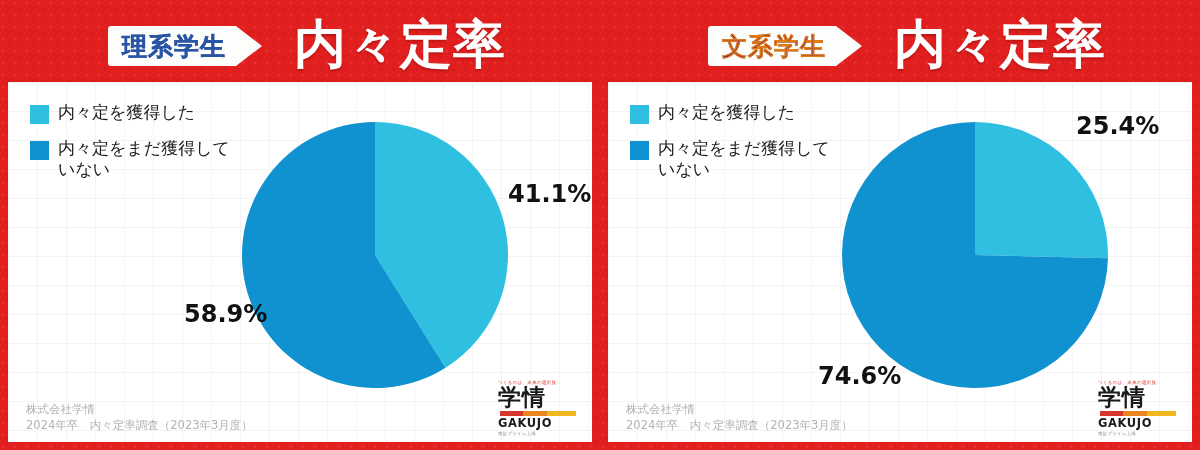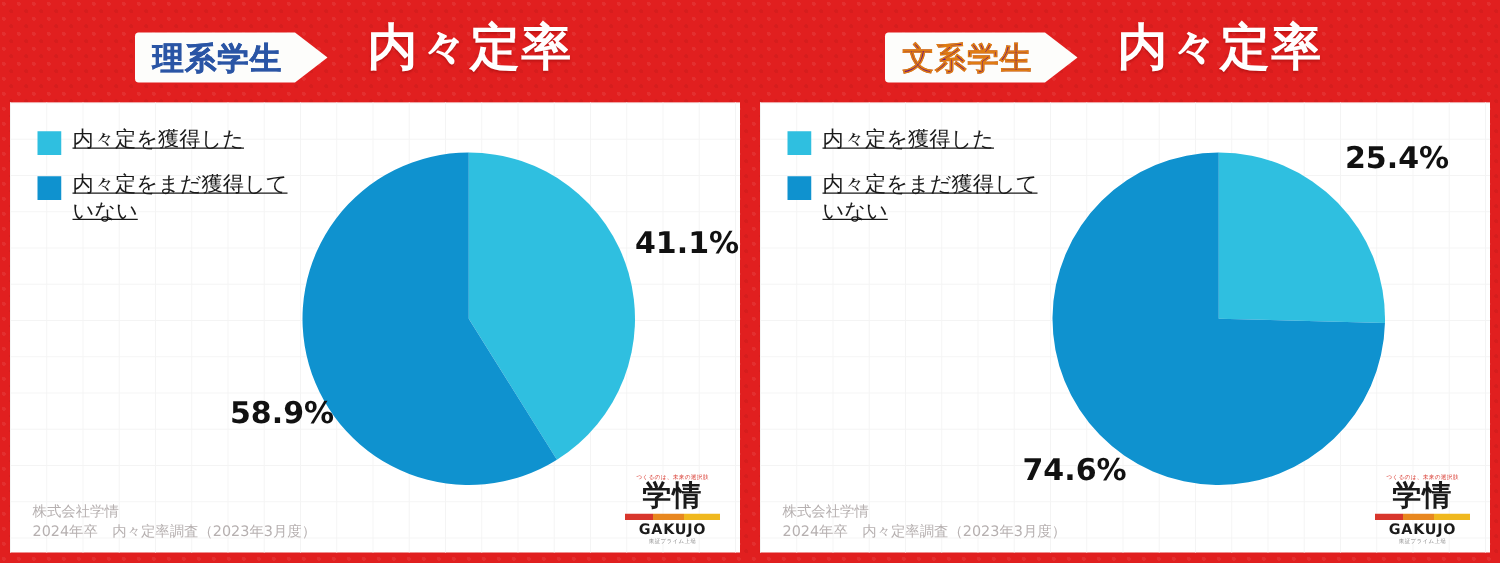--- a/index.html
+++ b/index.html
@@ -53,21 +53,21 @@
   .badge-arrow{
     width:0;height:0;
     border-top:20px solid transparent;
     border-bottom:20px solid transparent;
     border-left:26px solid #fdfdfb;
   }
 
   .head-title{
     position:absolute;top:18px;left:294px;
     font-family:"DejaVu Sans","Liberation Sans",sans-serif;
-    font-weight:bold;font-size:40px;color:#ffffff;
+    font-weight:bold;font-size:52px;color:#ffffff;
     letter-spacing:1px;line-height:1;
     text-shadow:0 2px 2px rgba(120,0,0,0.35);
   }
 
   
   .card{
     position:absolute;left:8px;top:82px;width:584px;height:360px;
     background:#ffffff;
     background-image:
       linear-gradient(to right, #f4f4f4 1px, transparent 1px),
@@ -78,21 +78,21 @@
 
   
   .legend{position:absolute;left:22px;top:20px;width:240px;}
   .legend-row{display:flex;align-items:flex-start;margin-bottom:14px;}
   .swatch{width:19px;height:19px;flex:0 0 19px;margin-top:3px;margin-right:9px;}
   .sw-light{background:#2fbfe0;}
   .sw-dark{background:#0f92cf;}
   .legend-label{
     font-family:"DejaVu Sans","Liberation Sans",sans-serif;
     font-size:17px;color:#1a1a1a;line-height:1.25;
-    letter-spacing:0px;white-space:pre-line;text-decoration:underline;
+    letter-spacing:0px;white-space:pre-line;
   }
 
   
   .pie-wrap{position:absolute;}
   .pie-wrap svg{display:block;}
 
   
   .pct{
     position:absolute;
     font-family:"DejaVu Sans","Liberation Sans",sans-serif;
@@ -104,21 +104,21 @@
   .footer{
     position:absolute;left:18px;bottom:8px;
     font-family:"DejaVu Sans","Liberation Sans",sans-serif;
     font-size:11.5px;color:#b6b0b0;line-height:1.45;
     white-space:pre-line;
   }
 
   
   .logo{
     position:absolute;right:14px;bottom:6px;
-    width:80px;text-align:center;
+    width:80px;text-align:left;
   }
   .logo-tag{
     font-family:"DejaVu Sans","Liberation Sans",sans-serif;
     font-size:4.6px;color:#d8362c;letter-spacing:0.2px;line-height:1;
     margin-bottom:1px;white-space:nowrap;
   }
   .logo-mark{
     font-family:"DejaVu Sans","Liberation Sans",sans-serif;
     font-weight:bold;font-size:23px;color:#1a1a1a;line-height:1;
     letter-spacing:1px;
@@ -169,21 +169,21 @@
 
       <div class="pie-wrap" style="left:232px;top:38px;">
         <svg width="270" height="270" viewBox="0 0 270 270">
           <circle cx="135" cy="135" r="133" fill="#ffffff"></circle>
           <path id="sci-light" fill="#2fbfe0" d="M 135 135 L 135 2 A 133 133 0 0 1 205.55798751279562 247.74116549931608 Z"></path>
           <path id="sci-dark" fill="#0f92cf" d="M 135 135 L 205.55798751279562 247.74116549931608 A 133 133 0 1 1 134.99999999999997 2 Z"></path>
         </svg>
       </div>
 
       <div class="pct" style="left:500px;top:98px;">41.1%</div>
-      <div class="pct" style="left:176px;top:234px;text-align:center;">58.9%</div>
+      <div class="pct" style="left:176px;top:218px;text-align:center;">58.9%</div>
 
       <div class="footer">株式会社学情
 2024年卒　内々定率調査（2023年3月度）</div>
 
       <div class="logo">
         <div class="logo-tag">つくるのは、未来の選択肢</div>
         <div class="logo-mark">学情</div>
         <div class="logo-bar"></div>
         <div class="logo-en">GAKUJO</div>
         <div class="logo-sub">東証プライム上場</div>

